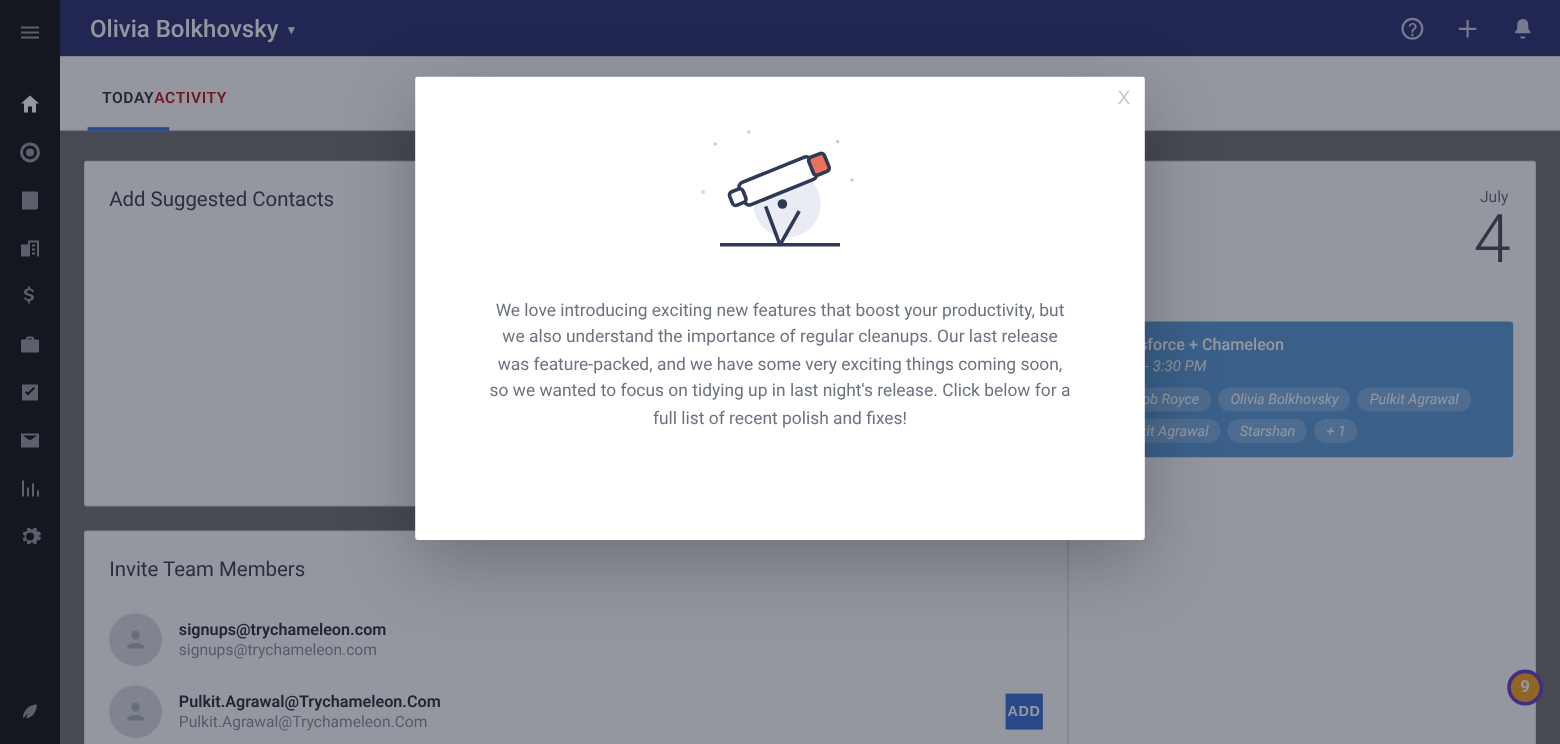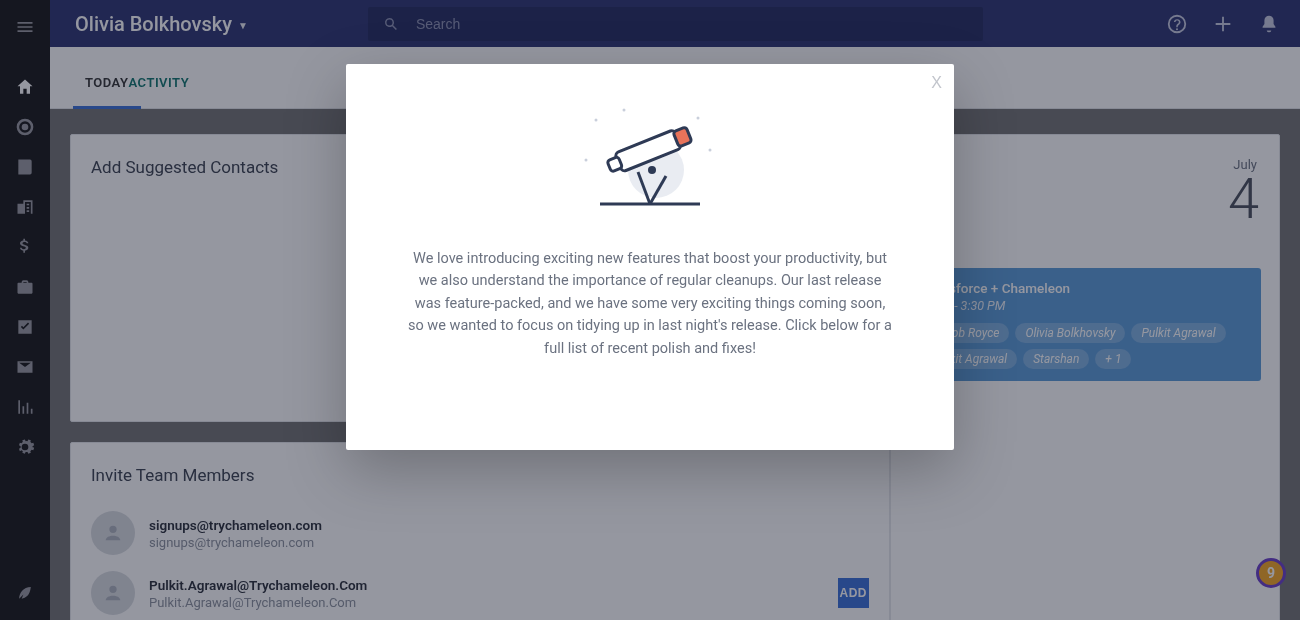--- a/index.html
+++ b/index.html
@@ -25,21 +25,21 @@
   .user-drop .caret { font-size: 10px; opacity: .9; margin-top: 4px; }
   .searchbar { margin-left: 120px; width: 615px; height: 34px; background: #242b5f; border-radius: 2px; display: flex; align-items: center; padding: 0 14px; gap: 16px; }
   .searchbar input { background: transparent; border: none; outline: none; color: #ccc; font-size: 14px; flex: 1; }
   .searchbar input::placeholder { color: #8e93b4; }
   .searchbar svg { width: 18px; height: 18px; fill: #8e93b4; }
   .topbar-right { margin-left: auto; display: flex; gap: 24px; align-items: center; }
   .topbar-right svg { width: 22px; height: 22px; fill: #c7cae0; cursor: pointer; }
 
   
   .tabs { height: 62px; display: flex; align-items: flex-end; padding: 0 35px; border-bottom: 1px solid #e3e5ea; background: #fff; margin: 0; }
-  .tab { padding-bottom: 18px; font-size: 13px; font-weight: 600; letter-spacing: .5px; color: #0f766e; cursor: pointer; position: relative; }
+  .tab { padding-bottom: 18px; font-size: 13px; font-weight: 600; letter-spacing: .5px; color: #b91c1c; cursor: pointer; position: relative; }
   .tab.active { color: #333; }
   .tab.active::after { content: ""; position: absolute; left: -12px; right: -12px; bottom: -1px; height: 3px; background: #3a6fd8; }
 
   
   .content { flex: 1; padding: 25px 20px; display: grid; grid-template-columns: 1fr 390px; overflow: hidden; background: #737373; }
   .leftcol { display: flex; flex-direction: column; gap: 20px; }
 
   .card { background: #fff; border: 1px solid #e5e7eb; border-radius: 2px; padding: 22px 20px; }
   .card-title { font-size: 17px; color: #3b4250; margin-bottom: 18px; font-weight: 400; }
   .card.contacts { height: 288px; }
@@ -143,26 +143,20 @@
         </svg>
       </div>
   </nav>
 
   <div class="main">
 
     <div class="topbar">
       <div class="user-drop">
         <span>Olivia Bolkhovsky</span>
         <span class="caret">▼</span>
-      </div>
-      <div class="searchbar">
-        <svg viewBox="0 0 24 24">
-            <path d="M10 4a6 6 0 014.9 9.5l5 5-1.4 1.4-5-5A6 6 0 1110 4zm0 2a4 4 0 100 8 4 4 0 000-8z"></path>
-          </svg>
-        <input type="text" placeholder="Search" style="">
       </div>
       <div class="topbar-right">
         <svg viewBox="0 0 24 24">
             <path d="M12 2a10 10 0 100 20 10 10 0 000-20zm0 2a8 8 0 110 16 8 8 0 010-16zm-.8 11.5h1.6c0-1.5.4-1.9 1.5-2.8 1-.8 1.5-1.6 1.5-2.9 0-1.9-1.5-3.1-3.6-3.1-2 0-3.5 1.1-3.6 3.2h1.7c.1-1.1.8-1.7 1.9-1.7s1.8.6 1.8 1.6c0 .8-.4 1.3-1.3 2-1.2 1-1.5 1.6-1.5 3.7zm.8 3.3a1.1 1.1 0 100-2.2 1.1 1.1 0 000 2.2z"></path>
           </svg>
         <svg viewBox="0 0 24 24">
             <path d="M11 4h2v7h7v2h-7v7h-2v-7H4v-2h7z"></path>
           </svg>
         <svg viewBox="0 0 24 24">
             <path d="M12 3a5 5 0 015 5v4l2 3v1H5v-1l2-3V8a5 5 0 015-5zm0 18a2.5 2.5 0 01-2.5-2h5A2.5 2.5 0 0112 21z"></path>

